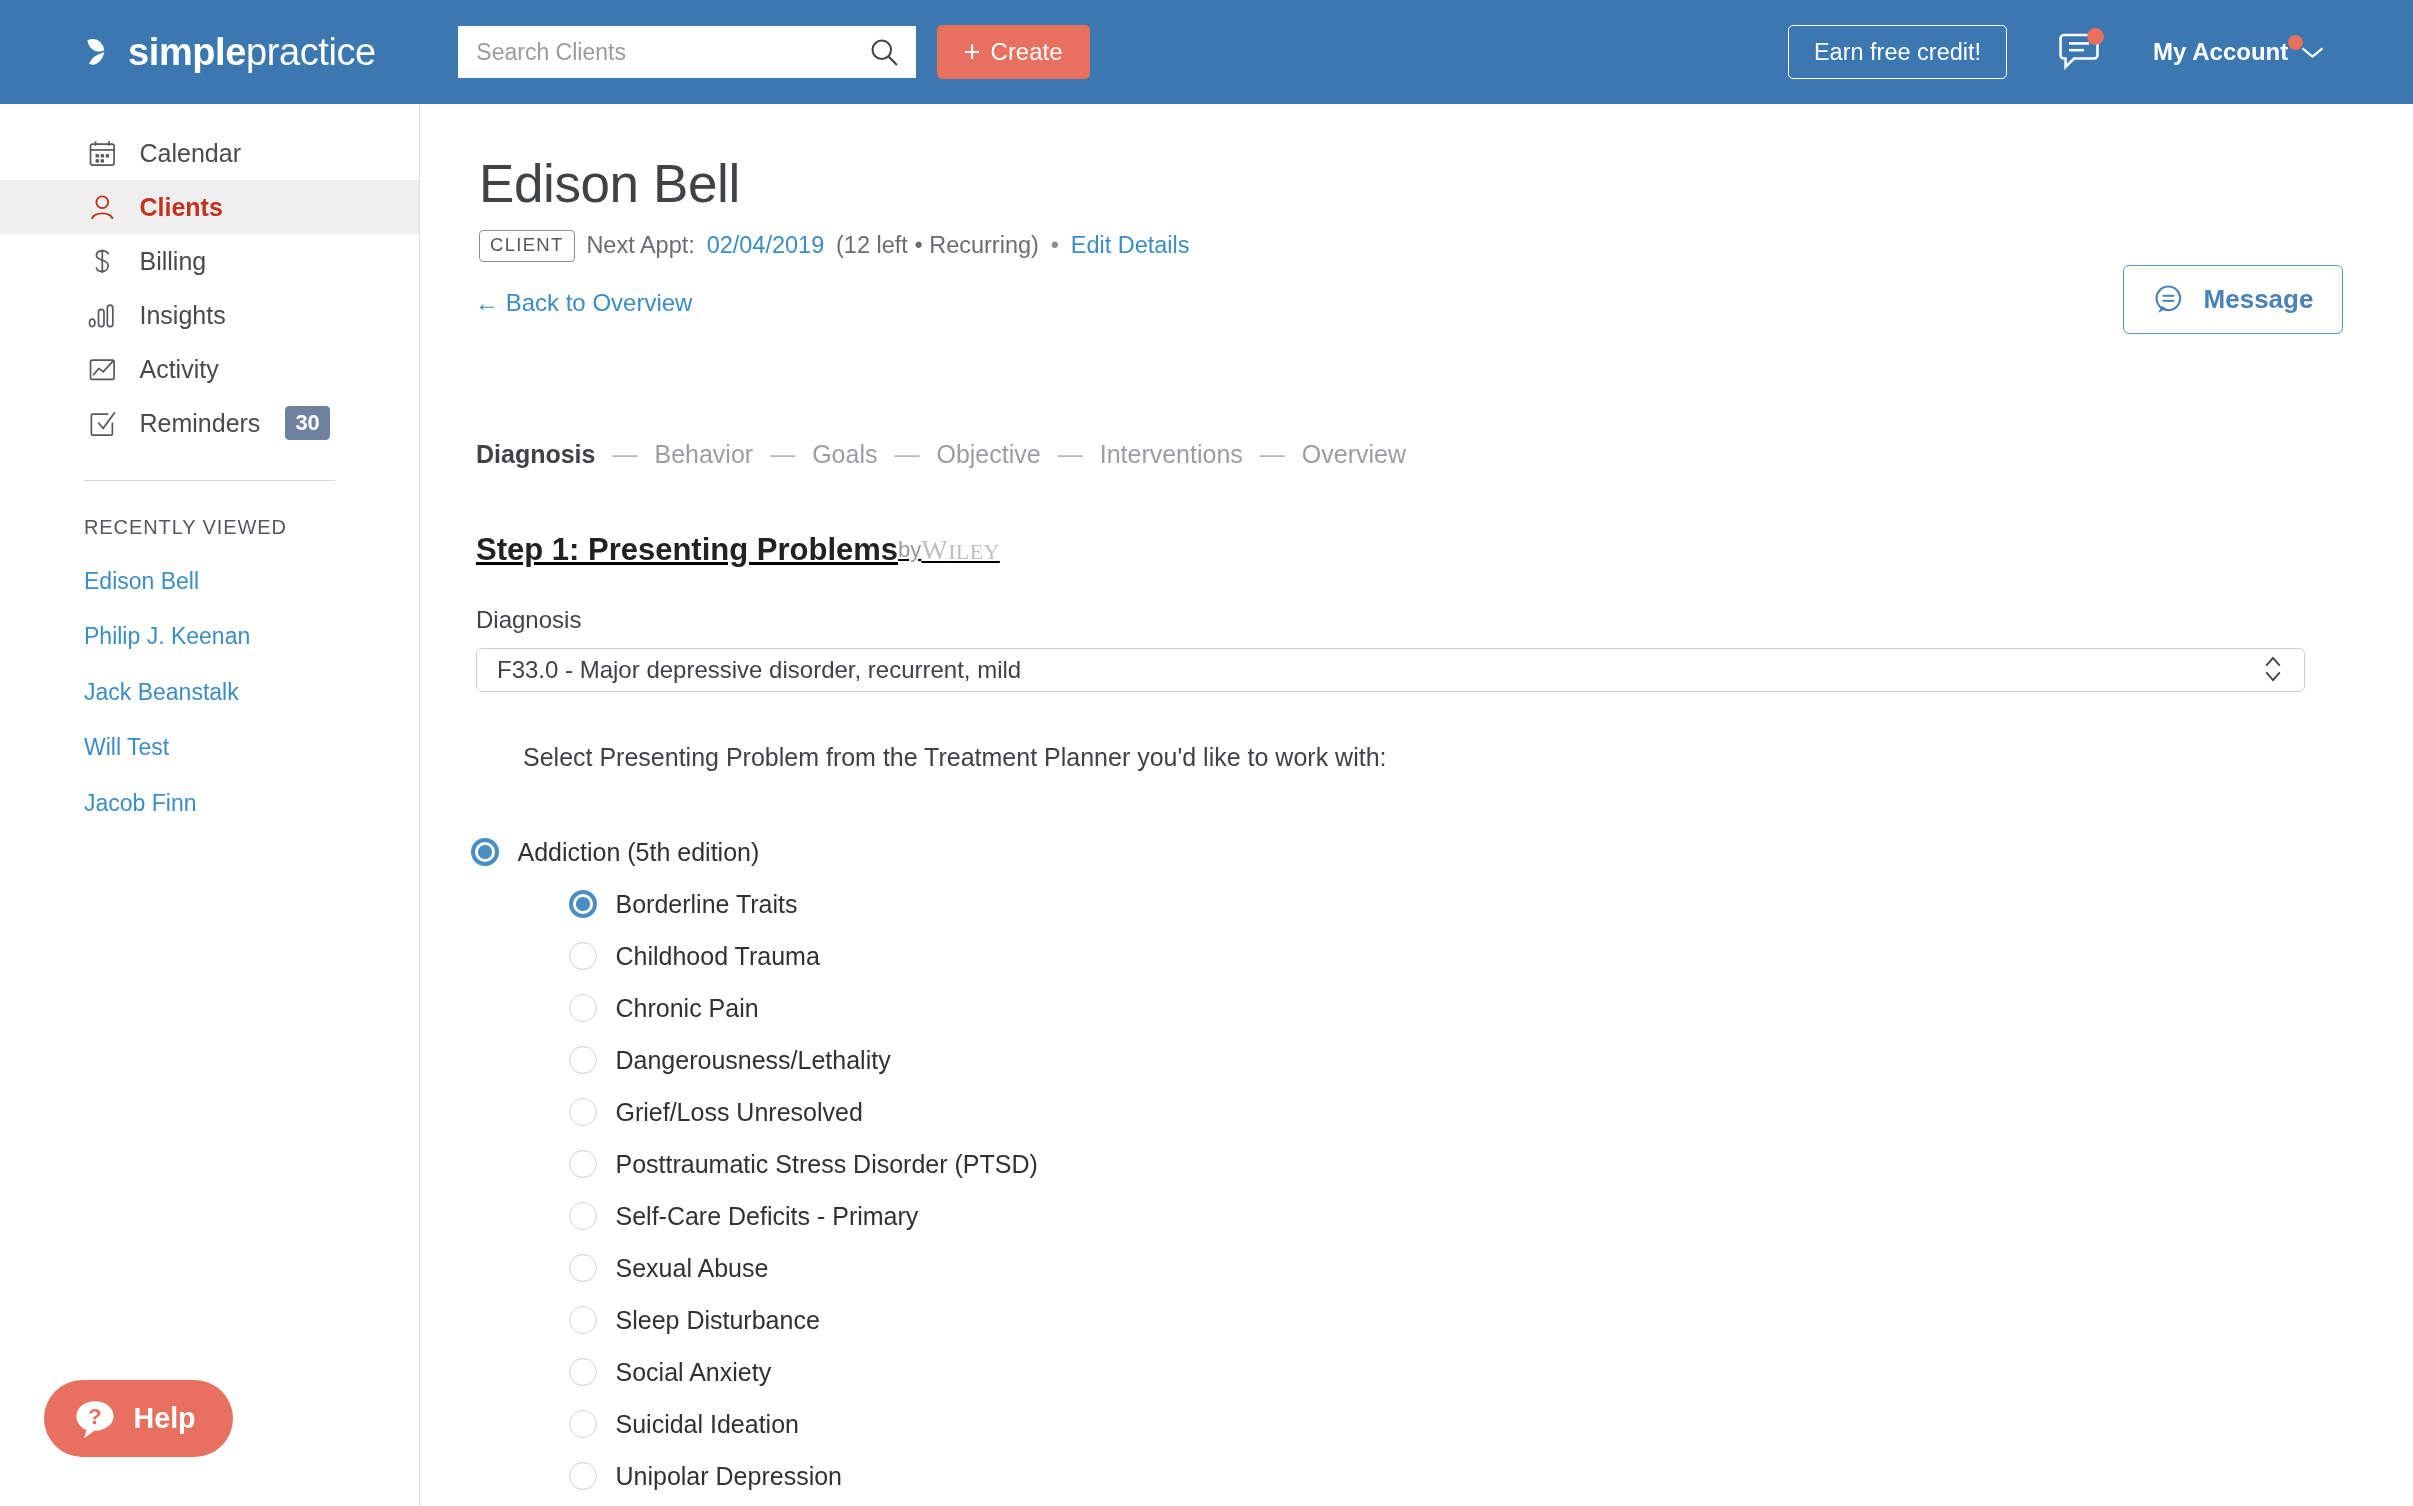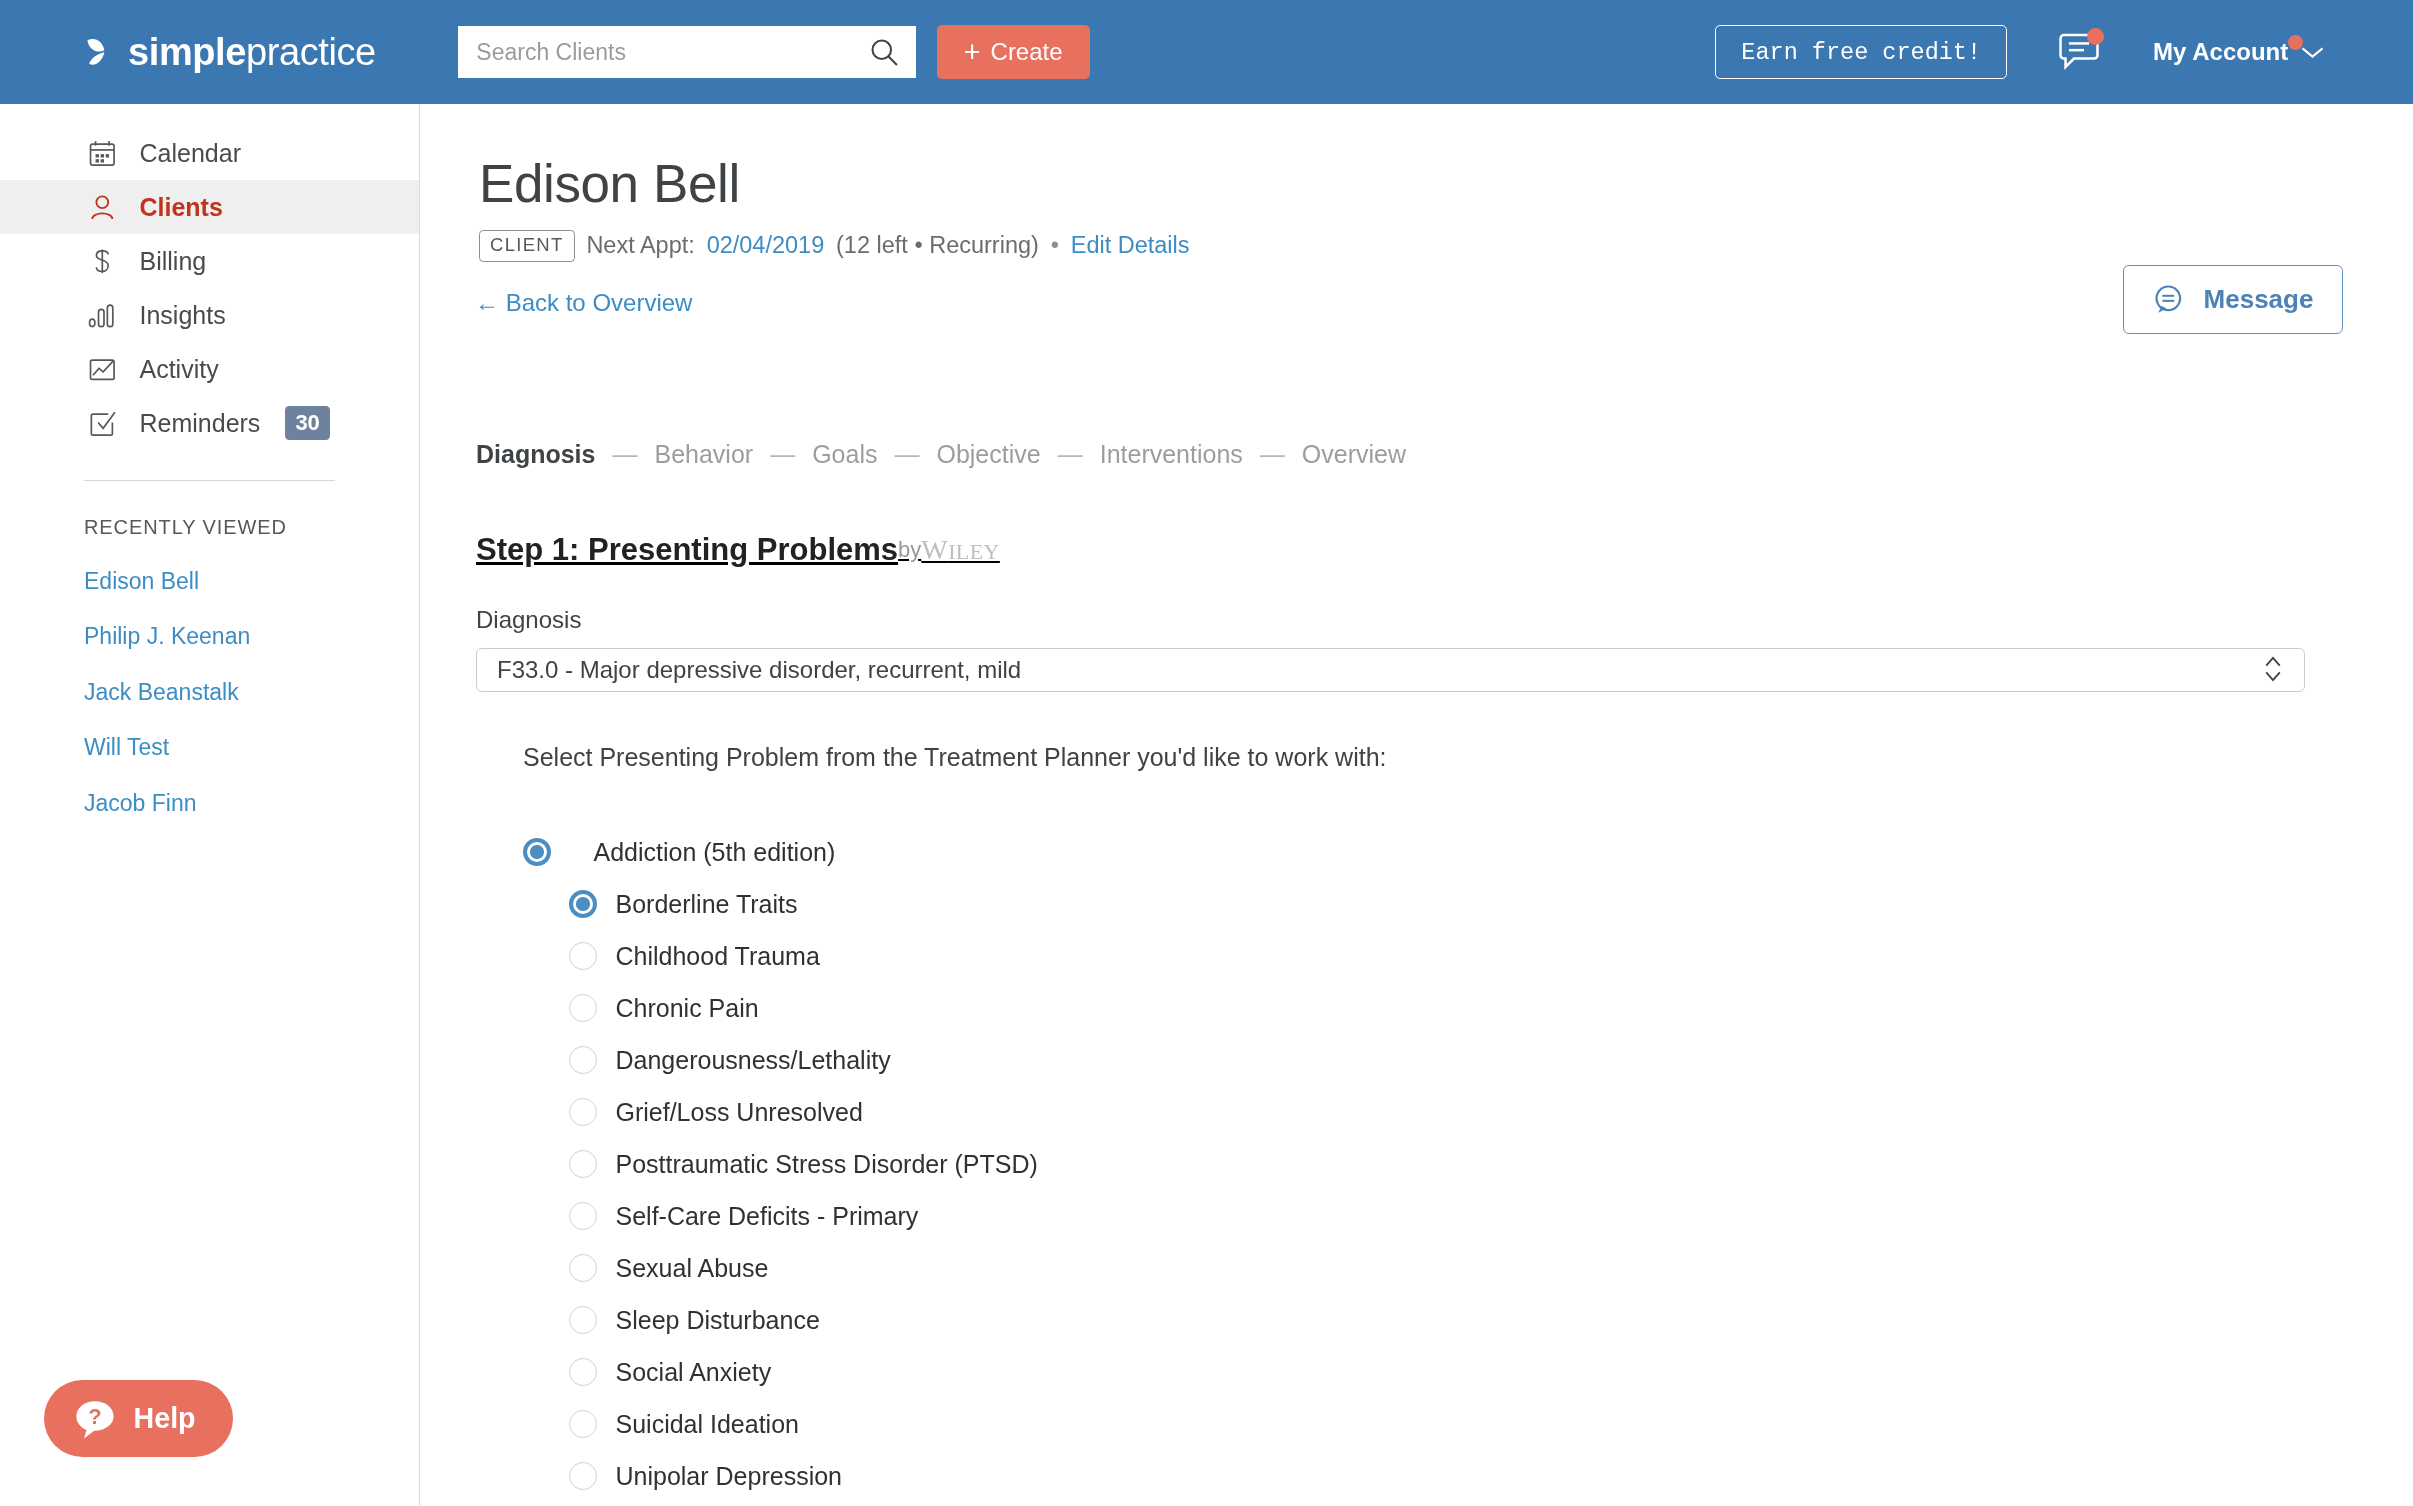--- a/index.html
+++ b/index.html
@@ -56,21 +56,21 @@
 
   .topbar-right {
     margin-left: auto; margin-right: 88px;
     display: flex; align-items: center;
   }
   .earn-btn {
     height: 54px; padding: 15px 25px;
     background: transparent;
     border: 1.7px solid #ffffff; border-radius: 5px;
     color: #fff; font-size: 23.5px;
-    font-family: Liberation Mono, monospace;
+    font-family: Liberation Sans, sans-serif;
     cursor: pointer;
     display:flex; align-items:center;
   }
   .chat-icon-wrap {
     margin-left: 50px; position: relative;
     width: 44px; height: 44px; cursor: pointer;
   }
   .chat-dot {
     position: absolute; top: -1.7px; right: -3.4px;
     width: 17px; height: 17px; border-radius: 50%;
@@ -223,21 +223,21 @@
   .prompt {
     position: absolute; left: 102px; top: 639px;
     font-size: 25px; color: #3f4346; text-align: center;
   }
 
   .radio-list { position: absolute; left: 0; top: 722px; width: 100%; }
   .radio-row {
     display: flex; align-items: center;
     height: 52px; cursor: pointer;
   }
-  .radio-row.lv0 { padding-left: 102px; gap: 24px; }
+  .radio-row.lv0 { padding-left: 50px; }
   .radio-row.lv1 { padding-left: 148px; }
   .rb {
     width: 28px; height: 28px; border-radius: 50%;
     border: 1.7px solid #cfd2d6; background: #fff;
     flex: 0 0 auto;
     position: relative;
   }
   .rb.sel { border: 4.2px solid #4a8ec2; background: #fff; }
   .rb.sel::after {
     content: ""; position: absolute;

